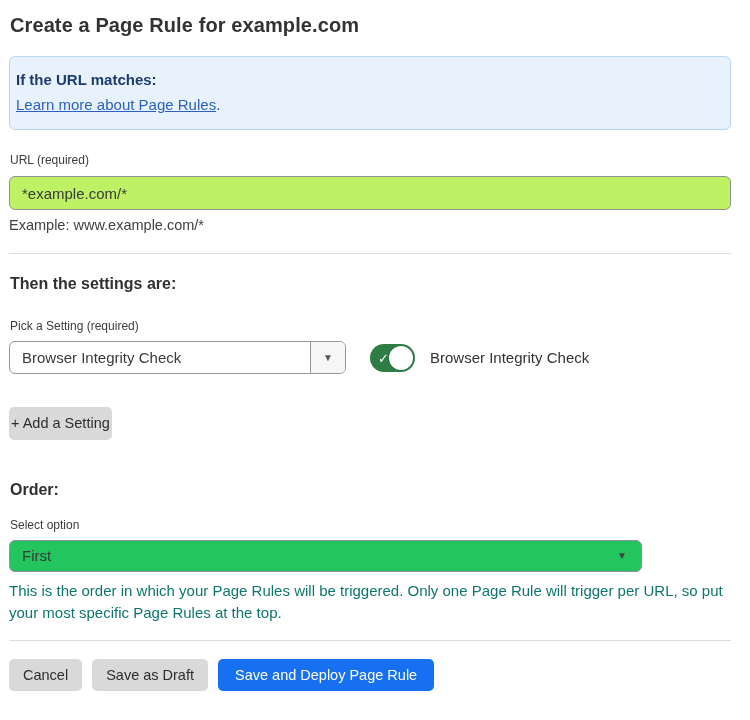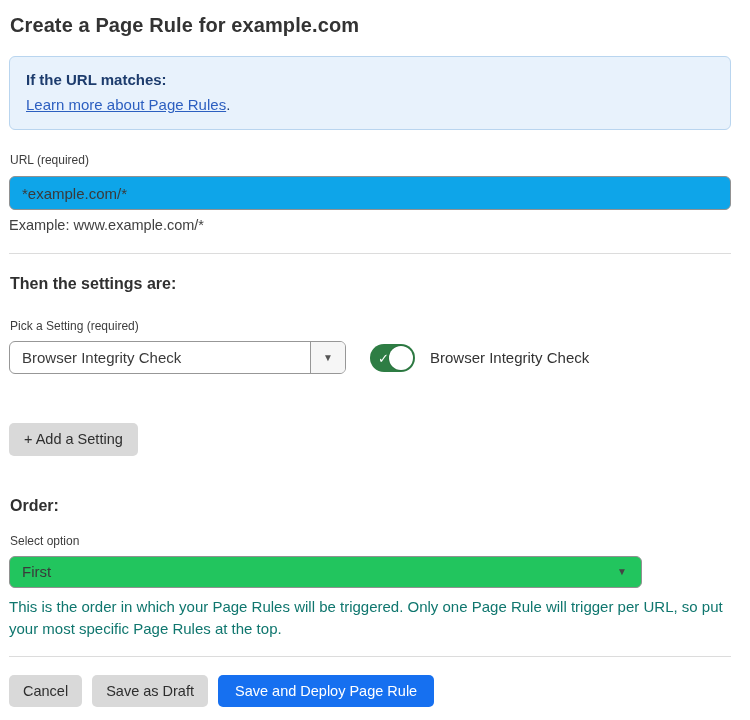--- a/index.html
+++ b/index.html
@@ -18,21 +18,21 @@
     color: #333333;
     letter-spacing: 0.1px;
     margin: 2px 0 0 1px;
   }
 
   .info-box {
     margin-top: 19px;
     background: #e8f2fc;
     border: 1px solid #b9d5ef;
     border-radius: 6px;
-    padding: 10px 16px 12px 16px;
+    padding: 10px 16px 12px 6px;
     color: #1d3c6d;
     font-size: 15px;
     line-height: 25px;
   }
   .info-box .info-heading { font-weight: bold; }
   .info-box a.learn-link {
     color: #2c5fc0;
     text-decoration: underline;
     cursor: pointer;
     margin-top: 11px;
@@ -49,21 +49,21 @@
   .text-input {
     margin-top: 9px;
     width: 722px;
     height: 34px;
     border: 1px solid #919191;
     border-radius: 6px;
     padding: 0 12px;
     font-size: 15px;
     font-family: "Liberation Sans", "DejaVu Sans", sans-serif;
     color: #3a3a3a;
-    background: #0ea5e9;
+    background: #bef264;
     outline: none;
     display: block;
   }
 
   .helper-text {
     margin-top: 7px;
     font-size: 14.5px;
     color: #414141;
   }
 
@@ -165,21 +165,21 @@
   .btn-gray {
     background: #d9d9d9;
     color: #2e2e2e;
     padding: 9px 14px;
   }
   .btn-blue {
     background: #1670f0;
     color: #ffffff;
     padding: 9px 17px;
   }
-  .add-setting { margin-top: 49px; padding: 9px 15px; }
+  .add-setting { margin-top: 33px; padding: 9px 2px; }
 
   .select-box {
     margin-top: 8px;
     width: 633px;
     height: 32px;
     border: 1px solid #919191;
     border-radius: 6px;
     background: #22c55e;
     display: flex;
     align-items: center;

